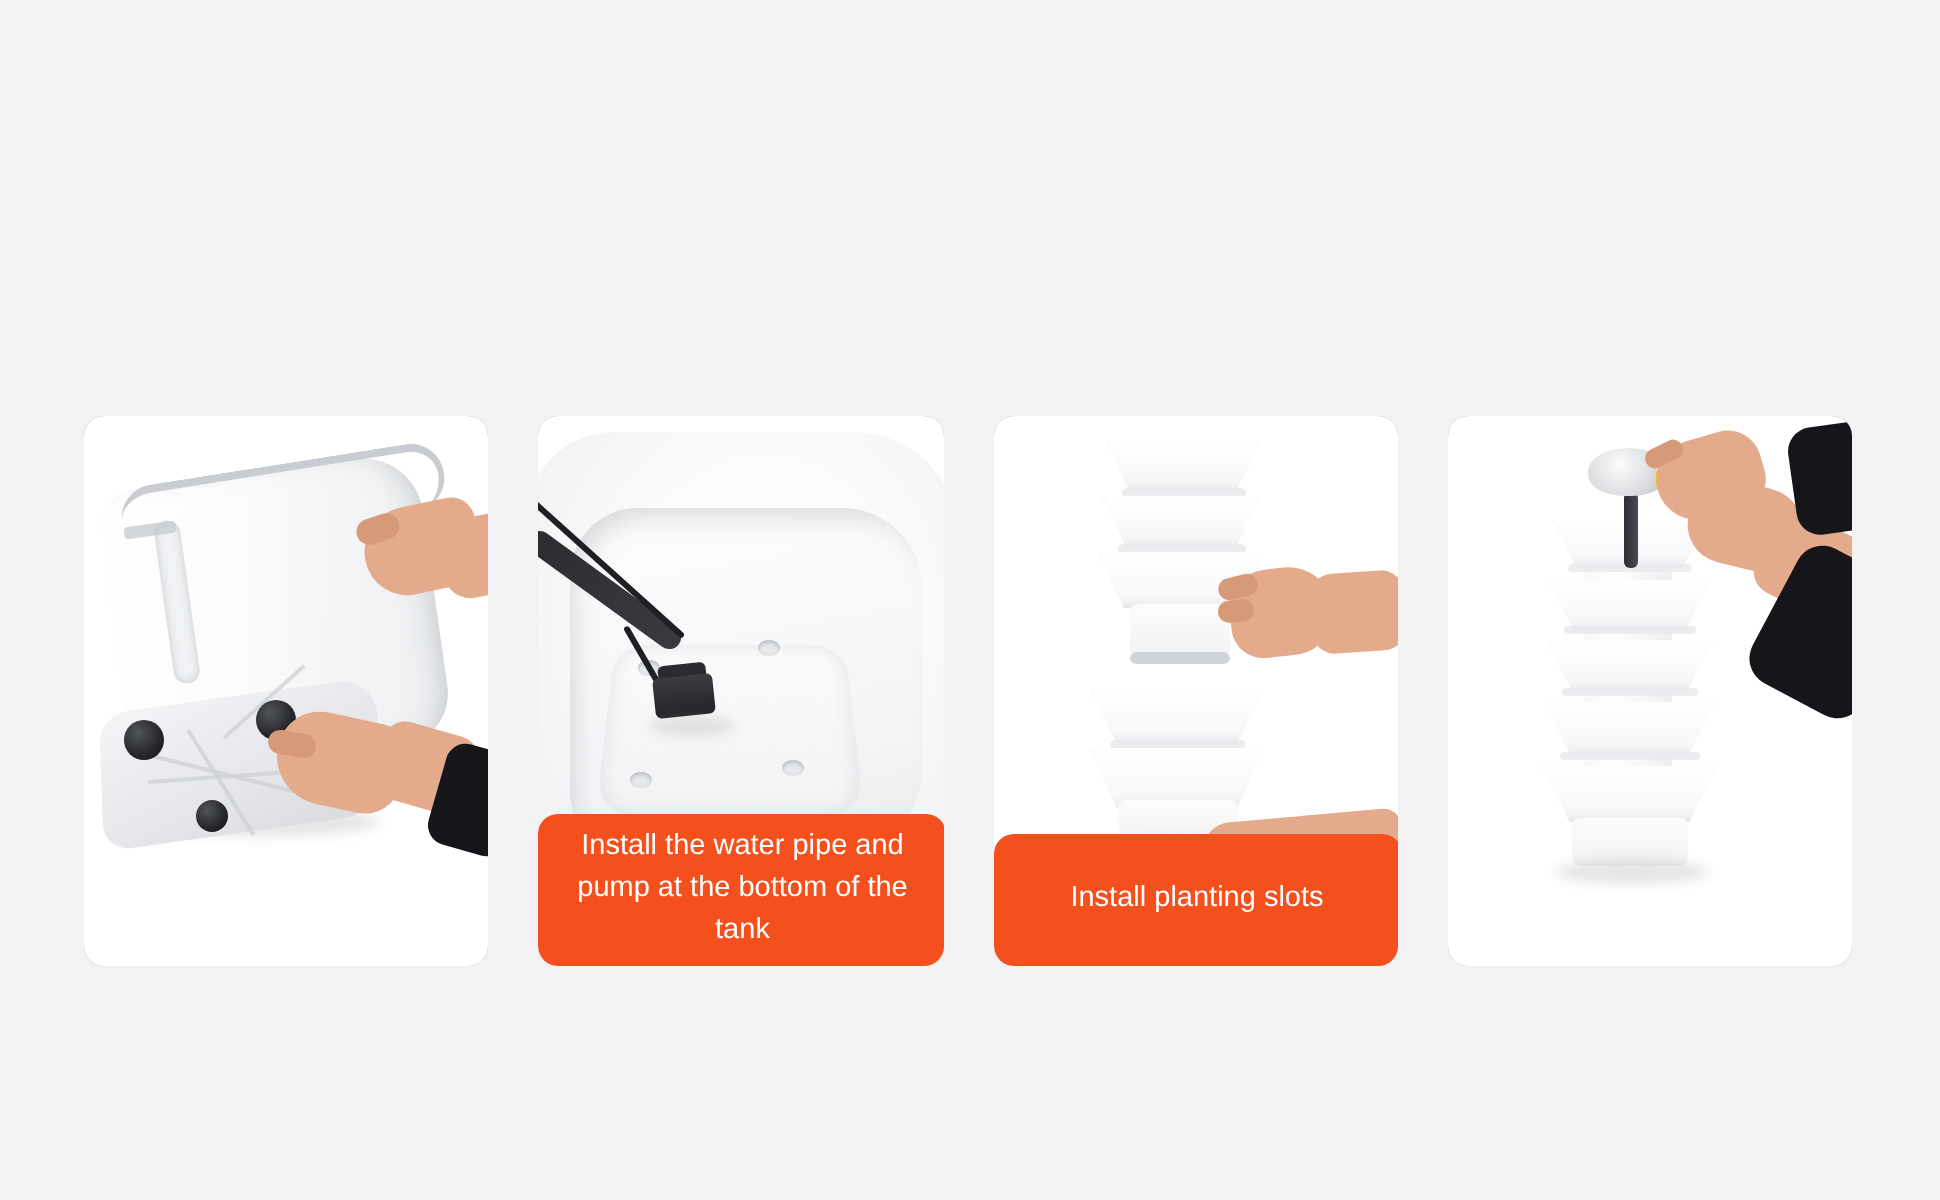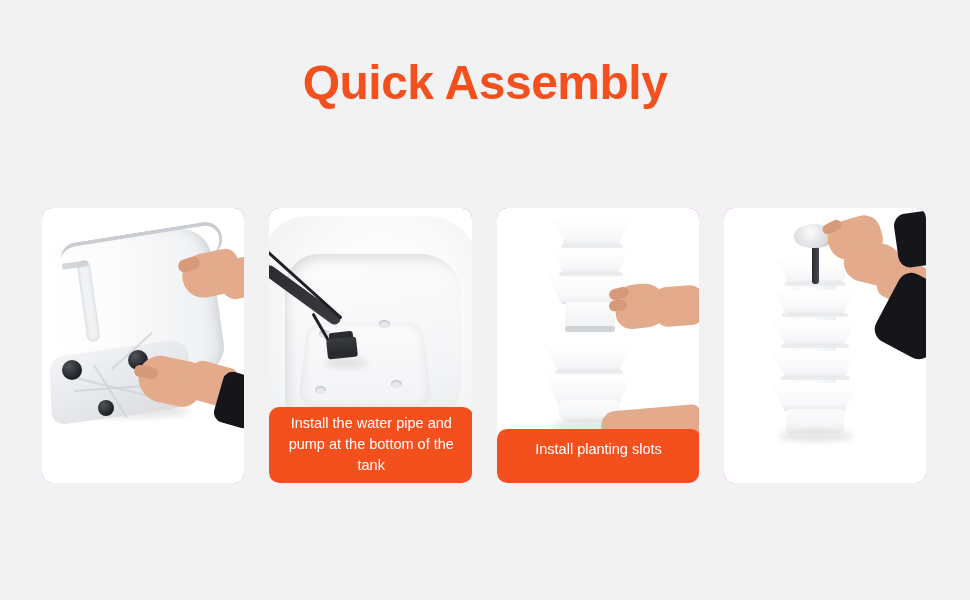--- a/index.html
+++ b/index.html
@@ -73,21 +73,21 @@
     background: #f4501e;
     border-radius: 10px;
     color: #ffffff;
     font-size: 14.5px;
     line-height: 21px;
     font-weight: 400;
     text-align: center;
     padding: 8px 8px 9px 8px;
     box-sizing: border-box;
   }
-  .caption.lines-1 { padding-top: 10px; padding-bottom: 23px; }
+  .caption.lines-1 { padding-top: 22px; padding-bottom: 23px; }
   .caption.lines-2 { padding-top: 12px; padding-bottom: 13px; }
   .caption.lines-3 { padding-top: 6px;  padding-bottom: 7px;  }
 
   
   .skin   { background: #e3ab8c; }
   .skin2  { background: #d79a78; }
   .sleeve { background: #16161a; }
   .shadow-soft { filter: blur(3px); opacity: .22; background: #8d8d8d; }
 
   
@@ -269,21 +269,20 @@
     width: 11px; height: 11px;
     border-radius: 3px;
     background: #f3c21a;
   }
 </style>
 </head>
 <body>
 
 <div id="page">
 
-  <div id="heading">Quick Assembly</div>
 
   <div id="cards">
 
     <div class="card">
       <div class="photo">
 
         <div class="shadow-soft" style="position:absolute;left:28px;top:196px;width:120px;height:14px;border-radius:50%;"></div>
 
         <div class="c1-tank"></div>
         <div class="c1-rim"></div>

